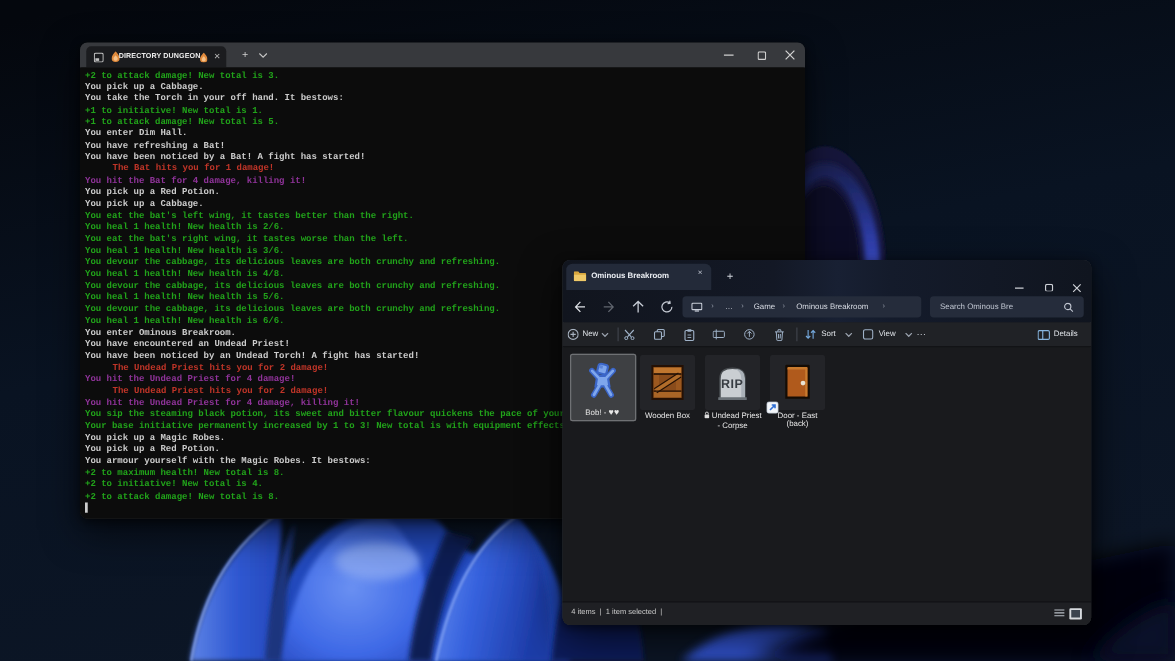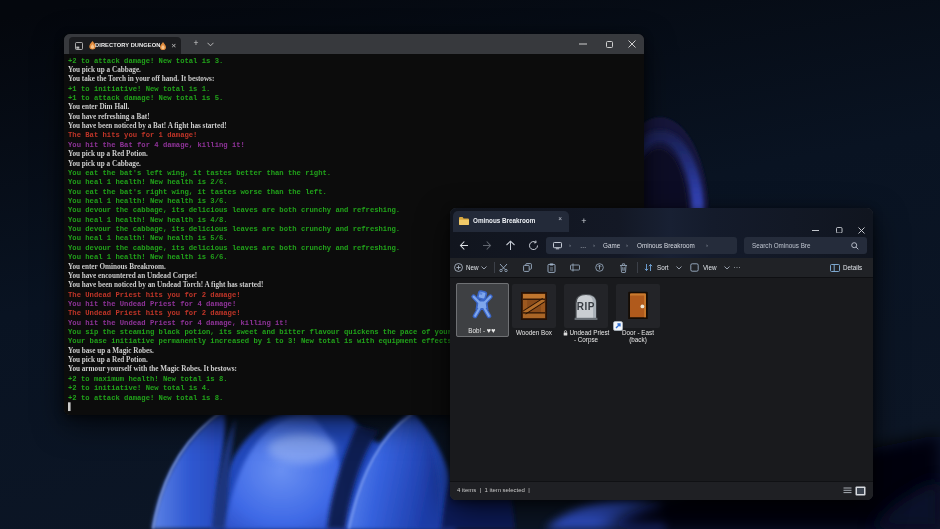--- a/index.html
+++ b/index.html
@@ -7,23 +7,23 @@
 #wall{position:absolute;left:0;top:0;}
 #term{position:absolute;left:64px;top:34px;width:580px;height:381px;border-radius:6px;background:#0c0c0c;box-shadow:0 10px 30px rgba(0,0,0,.6),0 2px 8px rgba(0,0,0,.5);overflow:hidden;outline:1px solid rgba(120,124,130,0.28);outline-offset:-1px;}
 #term-bar{position:absolute;left:0;top:0;width:100%;height:20px;background:#37393d;}
 #term-tab{position:absolute;left:5px;top:3px;width:112px;height:17px;background:#1b1c1f;border-radius:4px 4px 0 0;color:#ececec;font-size:6.3px;font-weight:bold;line-height:17px;white-space:nowrap;}
 #term-tab .ttl{position:absolute;left:26px;top:0;letter-spacing:0.1px;font-size:5.7px;}
 #term-tab .tx{position:absolute;left:102px;top:0;color:#b9b9b9;font-weight:normal;font-size:6.5px;}
 .tbtn{position:absolute;top:0;height:20px;width:24px;color:#cfcfcf;text-align:center;line-height:19px;font-size:8px;}
 #term-body{position:absolute;left:0;top:20px;width:100%;bottom:0;background:#0c0c0c;}
 #term-body pre{margin:0;padding:2.6px 0 0 4px;font-family:"Liberation Mono",monospace;font-size:7.2px;line-height:9.36px;font-weight:bold;}
 .g{color:#21a31a;text-align:right;}
-.r{color:#c03528;}
+.r{color:#c03528;margin-left:22px;}
 .m{color:#8f3399;}
-.w{color:#cccccc;font-family:Liberation Serif, serif;}
+.w{color:#cccccc;}
 #exp{position:absolute;left:450px;top:208px;width:423px;height:292px;border-radius:6px;overflow:hidden;box-shadow:0 12px 32px rgba(0,0,0,.65),0 2px 8px rgba(0,0,0,.5);background:#191a1d;outline:1px solid rgba(110,118,132,0.3);outline-offset:-1px;}
 #exp-head{position:absolute;left:0;top:0;width:100%;height:50px;background:linear-gradient(90deg,#11151e 0%,#131825 40%,#182033 52%,#141b2b 62%,#10151f 100%);}
 #exp-tab{position:absolute;left:3px;top:3px;width:116px;height:21px;background:#232a39;border-radius:5px 5px 0 0;}
 #exp-tab .lbl{position:absolute;left:20px;top:5.5px;font-size:6.3px;color:#eceff4;font-weight:bold;white-space:nowrap;}
 #exp-tab .tx{position:absolute;right:7px;top:4px;color:#c4c9d4;font-size:6.5px;}
 #exp-nav{position:absolute;left:0;top:24px;width:100%;height:26px;}
 .navb{position:absolute;}
 .crumbbar{position:absolute;left:96px;top:4.5px;width:191px;height:17px;background:#252c3b;border-radius:3px;color:#d6dae2;font-size:6.3px;line-height:17px;white-space:nowrap;}
 .searchbar{position:absolute;left:294px;top:4.5px;width:123px;height:17px;background:#252c3b;border-radius:3px;color:#bfc5d0;font-size:6.3px;line-height:17px;}
 #exp-tools{position:absolute;left:0;top:50px;width:100%;height:19px;background:#202226;border-bottom:1px solid #0e0f12;color:#dfe3e8;font-size:6.3px;}
@@ -154,29 +154,29 @@
 <span class="g">You heal 1 health! New health is 2/6.</span>
 <span class="g">You eat the bat's right wing, it tastes worse than the left.</span>
 <span class="g">You heal 1 health! New health is 3/6.</span>
 <span class="g">You devour the cabbage, its delicious leaves are both crunchy and refreshing.</span>
 <span class="g">You heal 1 health! New health is 4/8.</span>
 <span class="g">You devour the cabbage, its delicious leaves are both crunchy and refreshing.</span>
 <span class="g">You heal 1 health! New health is 5/6.</span>
 <span class="g">You devour the cabbage, its delicious leaves are both crunchy and refreshing.</span>
 <span class="g">You heal 1 health! New health is 6/6.</span>
 <span class="w">You enter Ominous Breakroom.</span>
-<span class="w">You have encountered an Undead Corpse!</span>
+<span class="w">You have encountered an Undead Priest!</span>
 <span class="w">You have been noticed by an Undead Torch! A fight has started!</span>
 <span class="r">The Undead Priest hits you for 2 damage!</span>
 <span class="m">You hit the Undead Priest for 4 damage!</span>
 <span class="r">The Undead Priest hits you for 2 damage!</span>
 <span class="m">You hit the Undead Priest for 4 damage, killing it!</span>
 <span class="g">You sip the steaming black potion, its sweet and bitter flavour quickens the pace of your strikes!</span>
 <span class="g">Your base initiative permanently increased by 1 to 3! New total is with equipment effects is 4!</span>
-<span class="w">You base up a Magic Robes.</span>
+<span class="w">You pick up a Magic Robes.</span>
 <span class="w">You pick up a Red Potion.</span>
 <span class="w">You armour yourself with the Magic Robes. It bestows:</span>
 <span class="g">+2 to maximum health! New total is 8.</span>
 <span class="g">+2 to initiative! New total is 4.</span>
 <span class="g">+2 to attack damage! New total is 8.</span>
 <span class="w" style="font-weight:normal;">▌</span></pre>
       </div>
 </div>
 
 <div id="exp">

